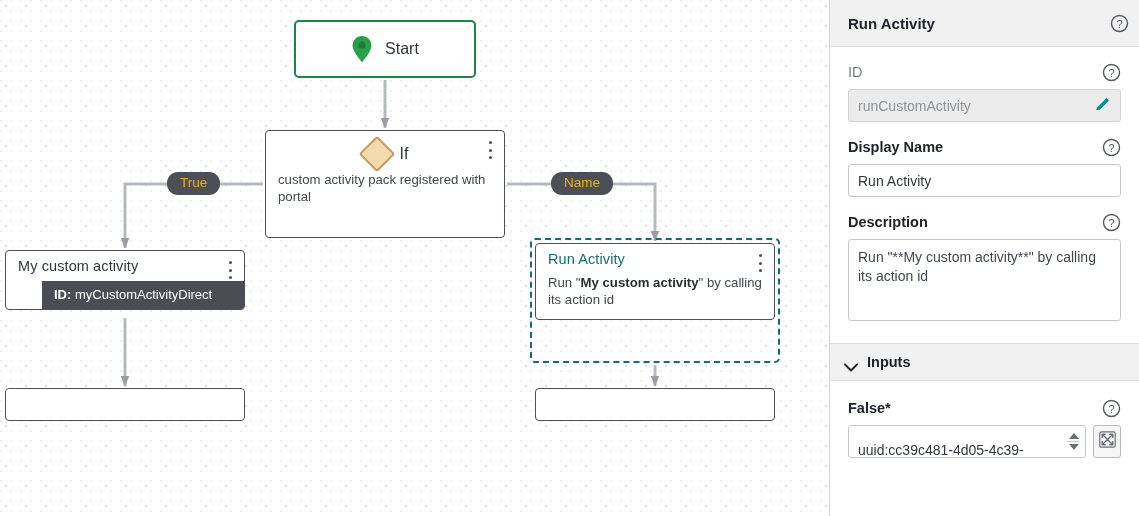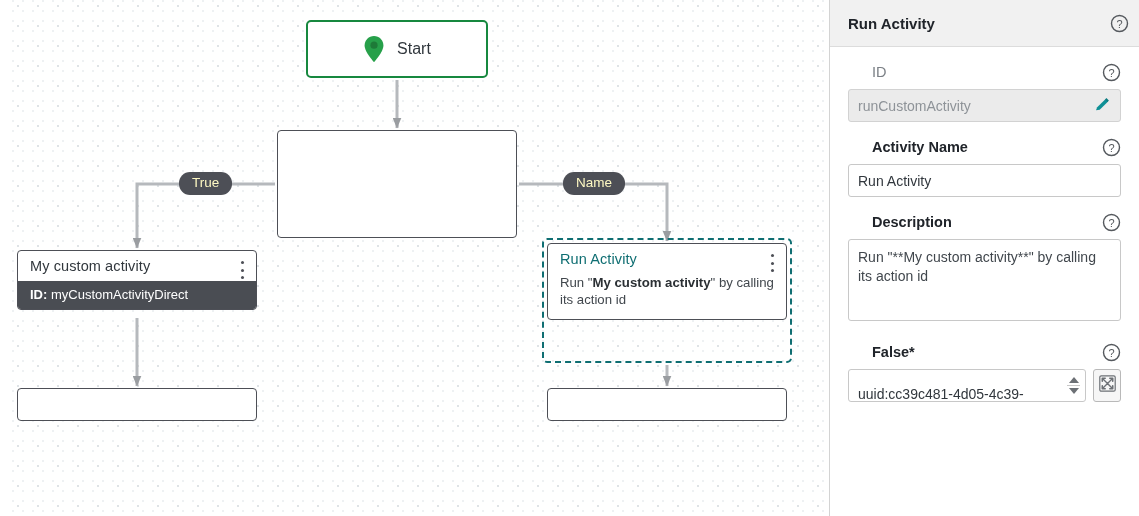--- a/index.html
+++ b/index.html
@@ -7,21 +7,21 @@
     margin: 0; padding: 0;
     width: 1139px; height: 516px;
     overflow: hidden;
     font-family: "Liberation Sans", sans-serif;
     background: #ffffff;
   }
   #app { position: relative; width: 1139px; height: 516px; }
 
   
   #canvas {
-    position: absolute; left: 12px; top: 0;
+    position: absolute; left: 0; top: 0;
     width: 829px; height: 516px;
     background-color: #ffffff;
     background-image:
       radial-gradient(circle at 1px 1px, #dfe3e6 1px, transparent 1.2px),
       radial-gradient(circle at 1px 1px, #eef1f3 1px, transparent 1.2px);
     background-size: 20px 20px, 10px 10px;
     background-position: 5px 5px, 0 0;
     overflow: hidden;
   }
   #edges { position: absolute; left: 0; top: 0; width: 829px; height: 516px; }
@@ -54,20 +54,21 @@
     color: #41474d;
     line-height: 1.32;
   }
   .node-body b { color: #2b3034; font-weight: bold; }
   .idbar {
     background: #4a4d53;
     color: #ffffff;
     font-size: 13px;
     padding: 6px 10px 7px 12px;
     white-space: nowrap;
+    margin-left: 36px;
   }
   .idbar .k { font-weight: bold; }
 
   
   .kebab {
     position: absolute; right: 8px; top: 8px;
     width: 12px; height: 22px;
     display: flex; flex-direction: column;
     align-items: center; justify-content: space-between;
     padding: 2px 0;
@@ -112,21 +113,21 @@
   
   #node-alert-left  { left: 5px;   top: 388px; width: 240px; height: 33px; }
   #node-alert-right { left: 535px; top: 388px; width: 240px; height: 33px; }
   .alert-row { display: flex; align-items: center; height: 100%; padding: 0 12px; position: relative; margin-top: 48px; }
   .alert-row .node-title { font-size: 14.5px; }
 
   
   .pill {
     position: absolute;
     background: #4d4f56;
-    color: #fef9c3;
+    color: #eab308;
     border-radius: 11px;
     font-size: 13.5px;
     padding: 3px 13px 4px;
     line-height: 1.2;
   }
   #pill-true  { left: 167px; top: 172px; }
   #pill-false { left: 551px; top: 172px; }
 
   
   #panel {
@@ -152,21 +153,21 @@
     border-bottom: 1px solid #dcdcdc;
     height: 38px;
     display: flex; align-items: center;
     padding: 0 10px 0 14px; gap: 9px;
   }
   .section-bar .sect-title { font-size: 14.5px; font-weight: bold; color: #20242a; }
 
   .field { padding: 0 18px; margin-top: 14px; }
   .field-head {
     display: flex; align-items: center; justify-content: space-between;
-    margin-bottom: 6px; height: 22px; margin-left: 24px;
+    margin-bottom: 6px; height: 22px;
   }
   .field-label { font-size: 14.5px; font-weight: bold; color: #20242a; }
   .field-label.muted { font-weight: normal; color: #7a7f85; }
   .req { color: #20242a; }
 
   .input {
     width: 100%;
     border: 1px solid #c8c8c8;
     border-radius: 3px;
     background: #ffffff;
@@ -246,20 +247,30 @@
       <span class="pin">
         <svg width="22" height="28" viewBox="0 0 22 28">
           <path d="M11 1C5.8 1 1.6 5.2 1.6 10.4C1.6 17 11 27 11 27S20.4 17 20.4 10.4C20.4 5.2 16.2 1 11 1Z" fill="#27a04a"></path>
           <circle cx="11" cy="10.2" r="3.6" fill="#1e7a38"></circle>
         </svg>
       </span>
       <span class="start-label">Start</span>
     </div>
 
     <div class="node" id="node-if">
+      <div class="node-header">
+        <span class="diamond"></span>
+        <span class="if-label">If</span>
+        <span class="kebab">
+            <i></i>
+            <i></i>
+            <i></i>
+          </span>
+      </div>
+      <div class="node-body">custom activity pack registered with portal</div>
     </div>
 
     <div class="pill" id="pill-true">True</div>
     <div class="pill" id="pill-false">Name</div>
 
     <div class="node" id="node-custom">
       <div class="node-header">
         <span class="node-title">My custom activity</span>
         <span class="kebab">
             <i></i>
@@ -336,21 +347,21 @@
           <svg width="17" height="17" viewBox="0 0 17 17">
             <path d="M2 14.2 L3.2 11.3 L11.6 2.9 L14.1 5.4 L5.7 13.8 Z" fill="#0f9096"></path>
             <path d="M12.4 2.1 L14.9 4.6 L13.6 5.9 L11.1 3.4 Z" fill="#0d7b80"></path>
           </svg>
         </span>
       </div>
     </div>
 
     <div class="field">
       <div class="field-head">
-        <span class="field-label">Activity Name</span>
+        <span class="field-label">Display Name</span>
         <span class="help">
           <svg width="19" height="19" viewBox="0 0 19 19">
             <circle cx="9.5" cy="9.5" r="8" fill="none" stroke="#55595e" stroke-width="1.4"></circle>
             <text x="9.5" y="13.6" text-anchor="middle" font-size="11" font-family="Liberation Sans, sans-serif" fill="#55595e">?</text>
           </svg>
         </span>
       </div>
       <input class="input" value="Run Activity" style="">
     </div>
 
@@ -360,20 +371,28 @@
         <span class="help">
           <svg width="19" height="19" viewBox="0 0 19 19">
             <circle cx="9.5" cy="9.5" r="8" fill="none" stroke="#55595e" stroke-width="1.4"></circle>
             <text x="9.5" y="13.6" text-anchor="middle" font-size="11" font-family="Liberation Sans, sans-serif" fill="#55595e">?</text>
           </svg>
         </span>
       </div>
       <textarea class="input" style="">Run "**My custom activity**" by calling its action id</textarea>
     </div>
 
+    <div class="section-bar" style="margin-top:18px">
+      <span class="chev">
+        <svg width="14" height="9" viewBox="0 0 14 9">
+          <path d="M1 1.5 L7 7.5 L13 1.5" fill="none" stroke="#20242a" stroke-width="1.8" stroke-linecap="round" stroke-linejoin="round"></path>
+        </svg>
+      </span>
+      <span class="sect-title">Inputs</span>
+    </div>
 
     <div class="field" style="margin-top:16px">
       <div class="field-head">
         <span class="field-label"><span>False</span><span class="req">*</span></span>
         <span class="help">
           <svg width="19" height="19" viewBox="0 0 19 19">
             <circle cx="9.5" cy="9.5" r="8" fill="none" stroke="#55595e" stroke-width="1.4"></circle>
             <text x="9.5" y="13.6" text-anchor="middle" font-size="11" font-family="Liberation Sans, sans-serif" fill="#55595e">?</text>
           </svg>
         </span>

